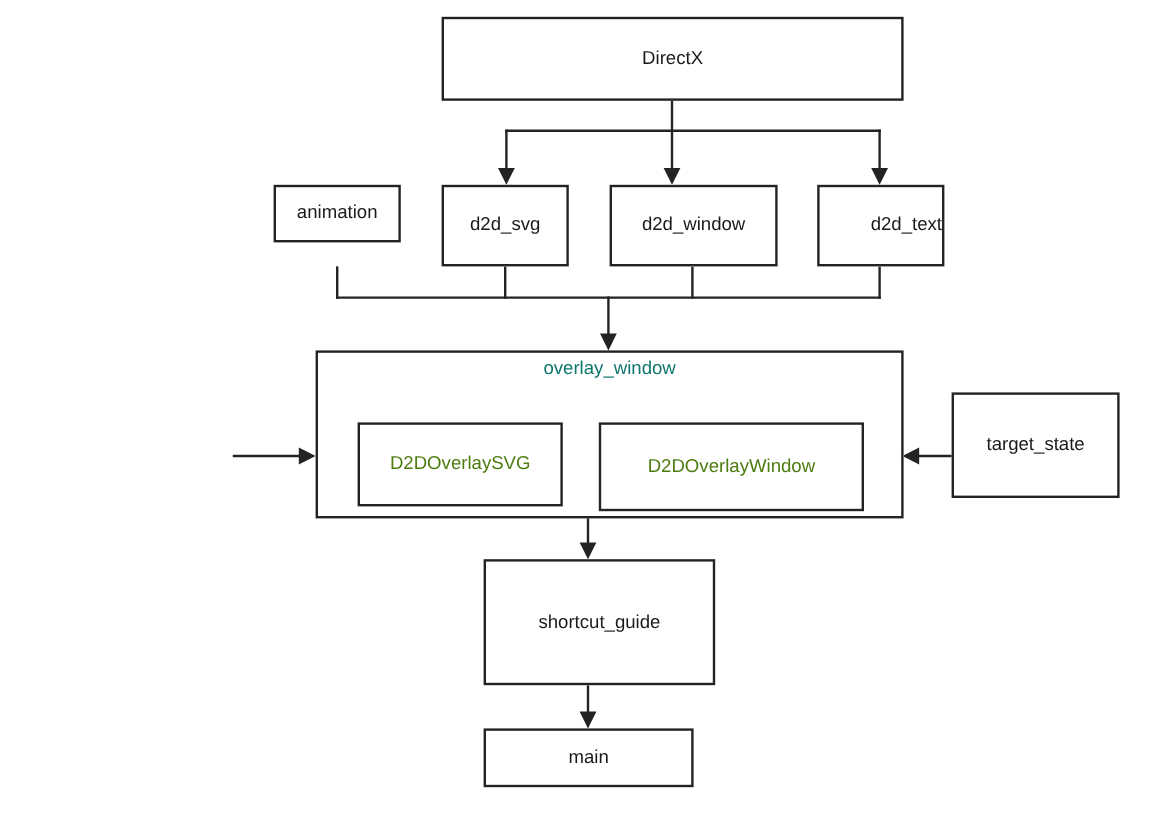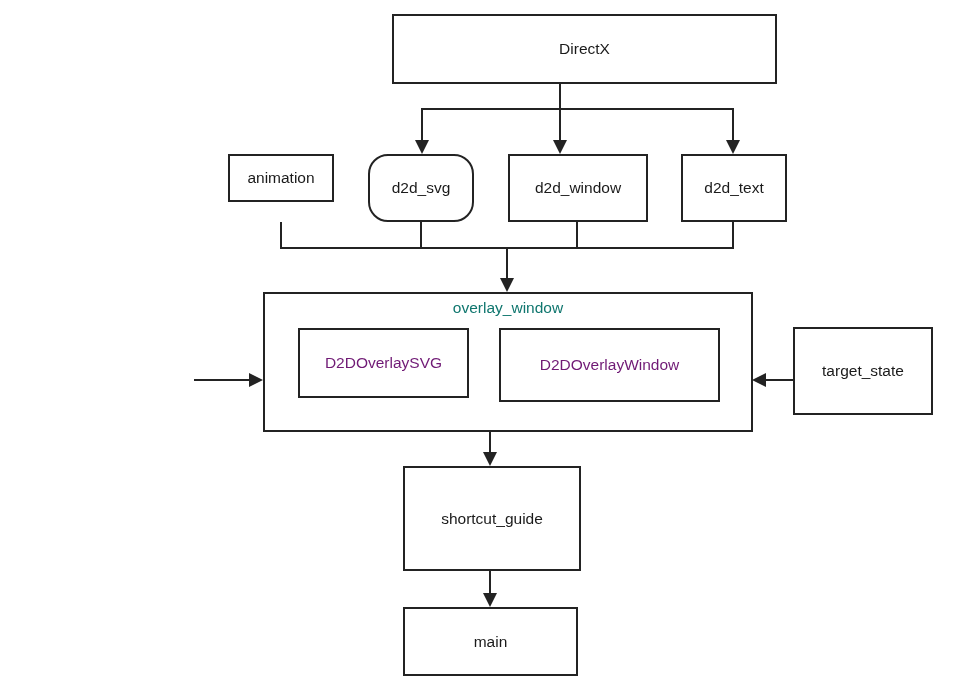--- a/index.html
+++ b/index.html
@@ -28,26 +28,26 @@
     border: 2px solid #232323;
     background: #ffffff;
     display: flex;
     align-items: center;
     justify-content: center;
     font-size: 15.5px;
     color: #1a1a1a;
     white-space: nowrap;
   }
   
-  #n-directx  { left: 368px; top: 14px;  width: 385px; height: 70px; margin-left: 24px; }
+  #n-directx  { left: 368px; top: 14px;  width: 385px; height: 70px; }
   
   #n-animation  { left: 228px; top: 154px; width: 106px; height: 48px; }
-  #n-d2d-svg    { left: 368px; top: 154px; width: 106px; height: 68px; border-radius: 20px; }
+  #n-d2d-svg    { left: 368px; top: 154px; width: 106px; height: 68px; }
   #n-d2d-window { left: 508px; top: 154px; width: 140px; height: 68px; }
-  #n-d2d-text   { left: 681px; top: 154px; width: 106px; height: 68px; }
+  #n-d2d-text   { left: 681px; top: 154px; width: 106px; height: 68px; justify-content: flex-end; }
   
   #n-overlay {
     left: 263px; top: 292px; width: 490px; height: 140px;
     display: block;
   }
   .overlay-title {
     display: block;
     text-align: center;
     margin-top: 5px;
     font-size: 15.5px;
@@ -55,31 +55,32 @@
   }
   .inner-node {
     position: absolute;
     box-sizing: border-box;
     border: 2px solid #232323;
     background: #ffffff;
     display: flex;
     align-items: center;
     justify-content: center;
     font-size: 15.5px;
-    color: #701a75;
+    color: #4d7c0f;
     white-space: nowrap;
+    margin-top: 24px;
   }
   #n-overlay-svg { left: 33px;  top: 34px; width: 171px; height: 70px; }
   #n-overlay-win { left: 234px; top: 34px; width: 221px; height: 74px; }
   
   #n-tasklist { left: 21px;  top: 328px; width: 174px; height: 104px; }
   #n-target   { left: 793px; top: 327px; width: 140px; height: 88px; text-align: center; }
   
-  #n-shortcut { left: 403px; top: 466px; width: 178px; height: 105px; }
-  #n-main     { left: 403px; top: 607px; width: 175px; height: 69px;  }
+  #n-shortcut { left: 403px; top: 466px; width: 193px; height: 105px; }
+  #n-main     { left: 403px; top: 607px; width: 175px; height: 49px;  }
 
   .edge-layer line    { stroke: #232323; stroke-width: 2; }
   .edge-layer polygon { fill: #232323; stroke: none; }
 </style>
 </head>
 <body>
 
 <div class="canvas">
 
   <svg class="edge-layer" viewBox="0 0 975 692" xmlns="http://www.w3.org/2000/svg">

